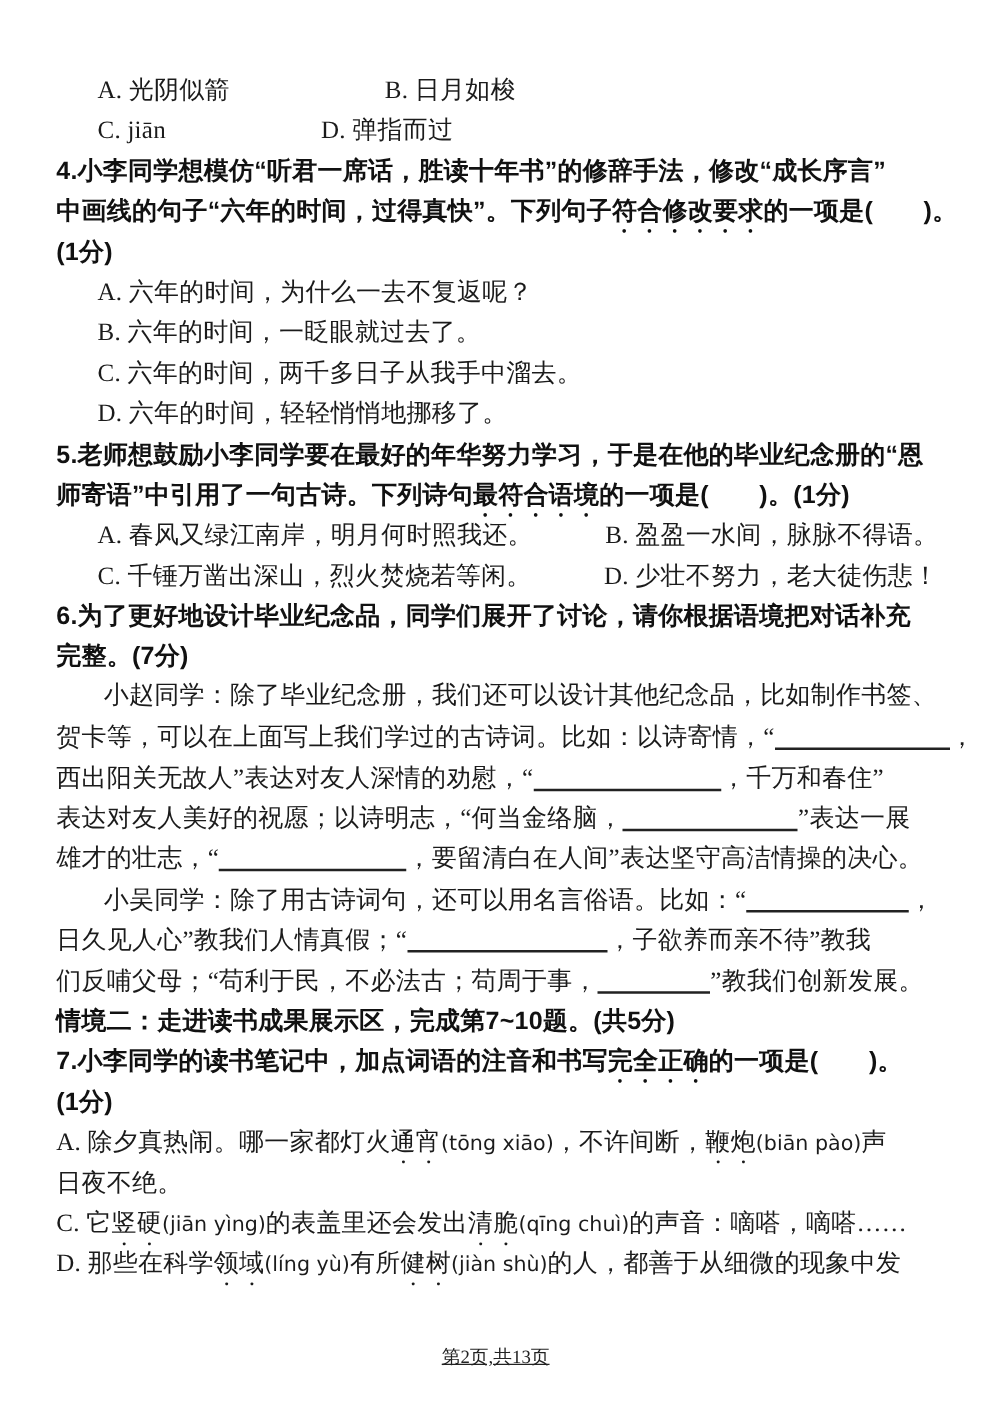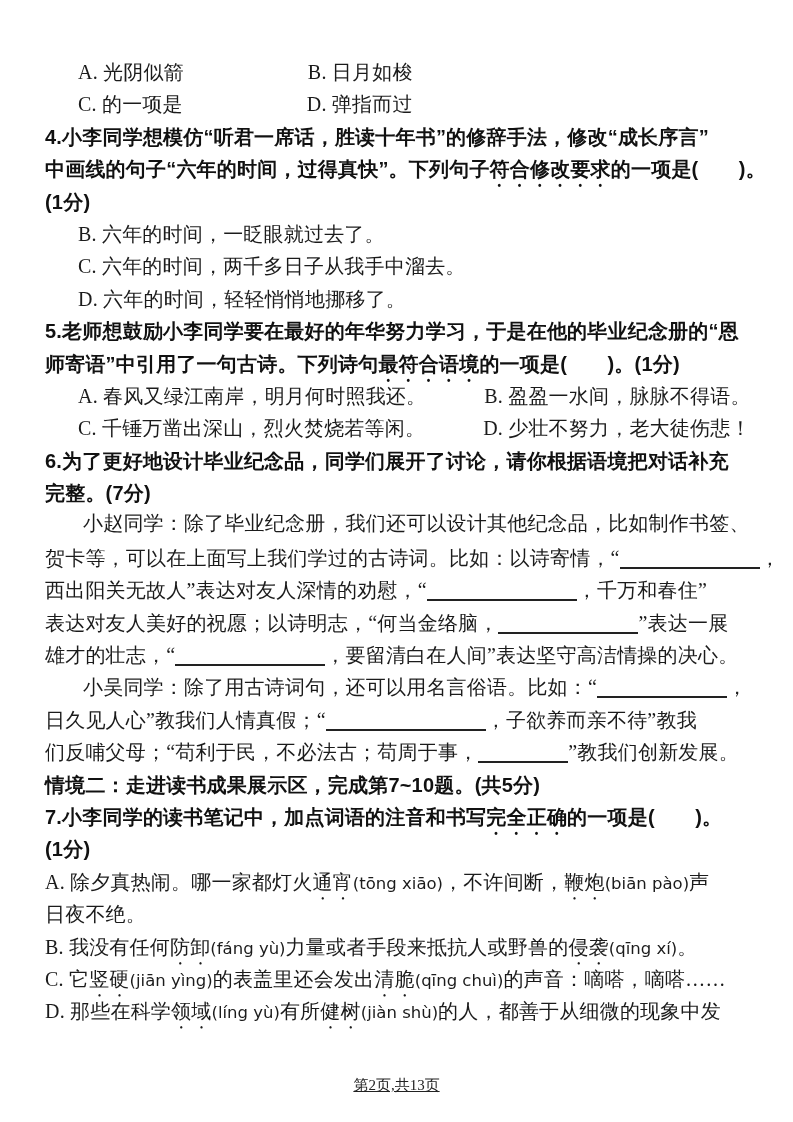--- a/index.html
+++ b/index.html
@@ -59,24 +59,25 @@
     color: #222222;
     text-decoration: underline;
   }
 </style>
 </head>
 <body>
 
 <div class="sheet">
   <div class="content">
       <div class="line" style="padding-left: 33px;"><span>A. 光阴似箭</span><span class="gap" style="width: 124px;"></span><span>B. 日月如梭</span></div>
-      <div class="line" style="padding-left: 33px;"><span>C. 的一项是</span><span class="gap" style="width: 124px;"></span><span>D. 弹指而过</span></div>
+      <div class="line" style="padding-left: 33px;"><span>C. jiān</span><span class="gap" style="width: 124px;"></span><span>D. 弹指而过</span></div>
       <div class="line bold"><span>4.小李同学想模仿“听君一席话，胜读十年书”的修辞手法，修改“成长序言”</span></div>
       <div class="line bold"><span>中画线的句子“六年的时间，过得真快”。下列句子</span><span class="em">符合修改要求</span><span>的一项是(　　)。</span></div>
       <div class="line bold"><span>(1分)</span></div>
+      <div class="line" style="padding-left: 33px;"><span>A. 六年的时间，为什么一去不复返呢？</span></div>
       <div class="line" style="padding-left: 33px;"><span>B. 六年的时间，一眨眼就过去了。</span></div>
       <div class="line" style="padding-left: 33px;"><span>C. 六年的时间，两千多日子从我手中溜去。</span></div>
       <div class="line" style="padding-left: 33px;"><span>D. 六年的时间，轻轻悄悄地挪移了。</span></div>
       <div class="line bold"><span>5.老师想鼓励小李同学要在最好的年华努力学习，于是在他的毕业纪念册的“恩</span></div>
       <div class="line bold"><span>师寄语”中引用了一句古诗。下列诗句</span><span class="em">最符合语境</span><span>的一项是(　　)。(1分)</span></div>
       <div class="line" style="padding-left: 33px;"><span>A. 春风又绿江南岸，明月何时照我还。</span><span class="gap" style="width: 58px;"></span><span>B. 盈盈一水间，脉脉不得语。</span></div>
       <div class="line" style="padding-left: 33px;"><span>C. 千锤万凿出深山，烈火焚烧若等闲。</span><span class="gap" style="width: 58px;"></span><span>D. 少壮不努力，老大徒伤悲！</span></div>
       <div class="line bold"><span>6.为了更好地设计毕业纪念品，同学们展开了讨论，请你根据语境把对话补充</span></div>
       <div class="line bold"><span>完整。(7分)</span></div>
       <div class="line" style="padding-left: 38px; font-family: Liberation Mono, monospace;"><span>小赵同学：除了毕业纪念册，我们还可以设计其他纪念品，比如制作书签、</span></div>
@@ -85,18 +86,17 @@
       <div class="line"><span>表达对友人美好的祝愿；以诗明志，“何当金络脑，</span><span class="blank" style="width: 140px;"></span><span>”表达一展</span></div>
       <div class="line"><span>雄才的壮志，“</span><span class="blank" style="width: 150px;"></span><span>，要留清白在人间”表达坚守高洁情操的决心。</span></div>
       <div class="line" style="padding-left: 38px;"><span>小吴同学：除了用古诗词句，还可以用名言俗语。比如：“</span><span class="blank" style="width: 130px;"></span><span>，</span></div>
       <div class="line"><span>日久见人心”教我们人情真假；“</span><span class="blank" style="width: 160px;"></span><span>，子欲养而亲不待”教我</span></div>
       <div class="line"><span>们反哺父母；“苟利于民，不必法古；苟周于事，</span><span class="blank" style="width: 90px;"></span><span>”教我们创新发展。</span></div>
       <div class="line bold"><span>情境二：走进读书成果展示区，完成第7~10题。(共5分)</span></div>
       <div class="line bold"><span>7.小李同学的读书笔记中，加点词语的注音和书写</span><span class="em">完全正确</span><span>的一项是(　　)。</span></div>
       <div class="line bold"><span>(1分)</span></div>
       <div class="line"><span>A. 除夕真热闹。哪一家都灯火</span><span class="em">通宵</span><span class="py">(tōng xiāo)</span><span>，不许间断，</span><span class="em">鞭炮</span><span class="py">(biān pào)</span><span>声</span></div>
       <div class="line"><span>日夜不绝。</span></div>
-      <div class="line"><span>B. 我没有任何</span><span class="em">防卸</span><span class="py">(fáng yù)</span><span>力量或者手段来抵抗人或野兽的</span><span class="em">侵袭</span><span class="py">(qīng xí)</span><span>。</span></div>
       <div class="line"><span>C. 它</span><span class="em">竖硬</span><span class="py">(jiān yìng)</span><span>的表盖里还会发出</span><span class="em">清脆</span><span class="py">(qīng chuì)</span><span>的声音：嘀嗒，嘀嗒……</span></div>
       <div class="line"><span>D. 那些在科学</span><span class="em">领域</span><span class="py">(líng yù)</span><span>有所</span><span class="em">健树</span><span class="py">(jiàn shù)</span><span>的人，都善于从细微的现象中发</span></div>
     </div>
   <div class="footer">第2页,共13页</div>
 </div>
 
 </body></html>

